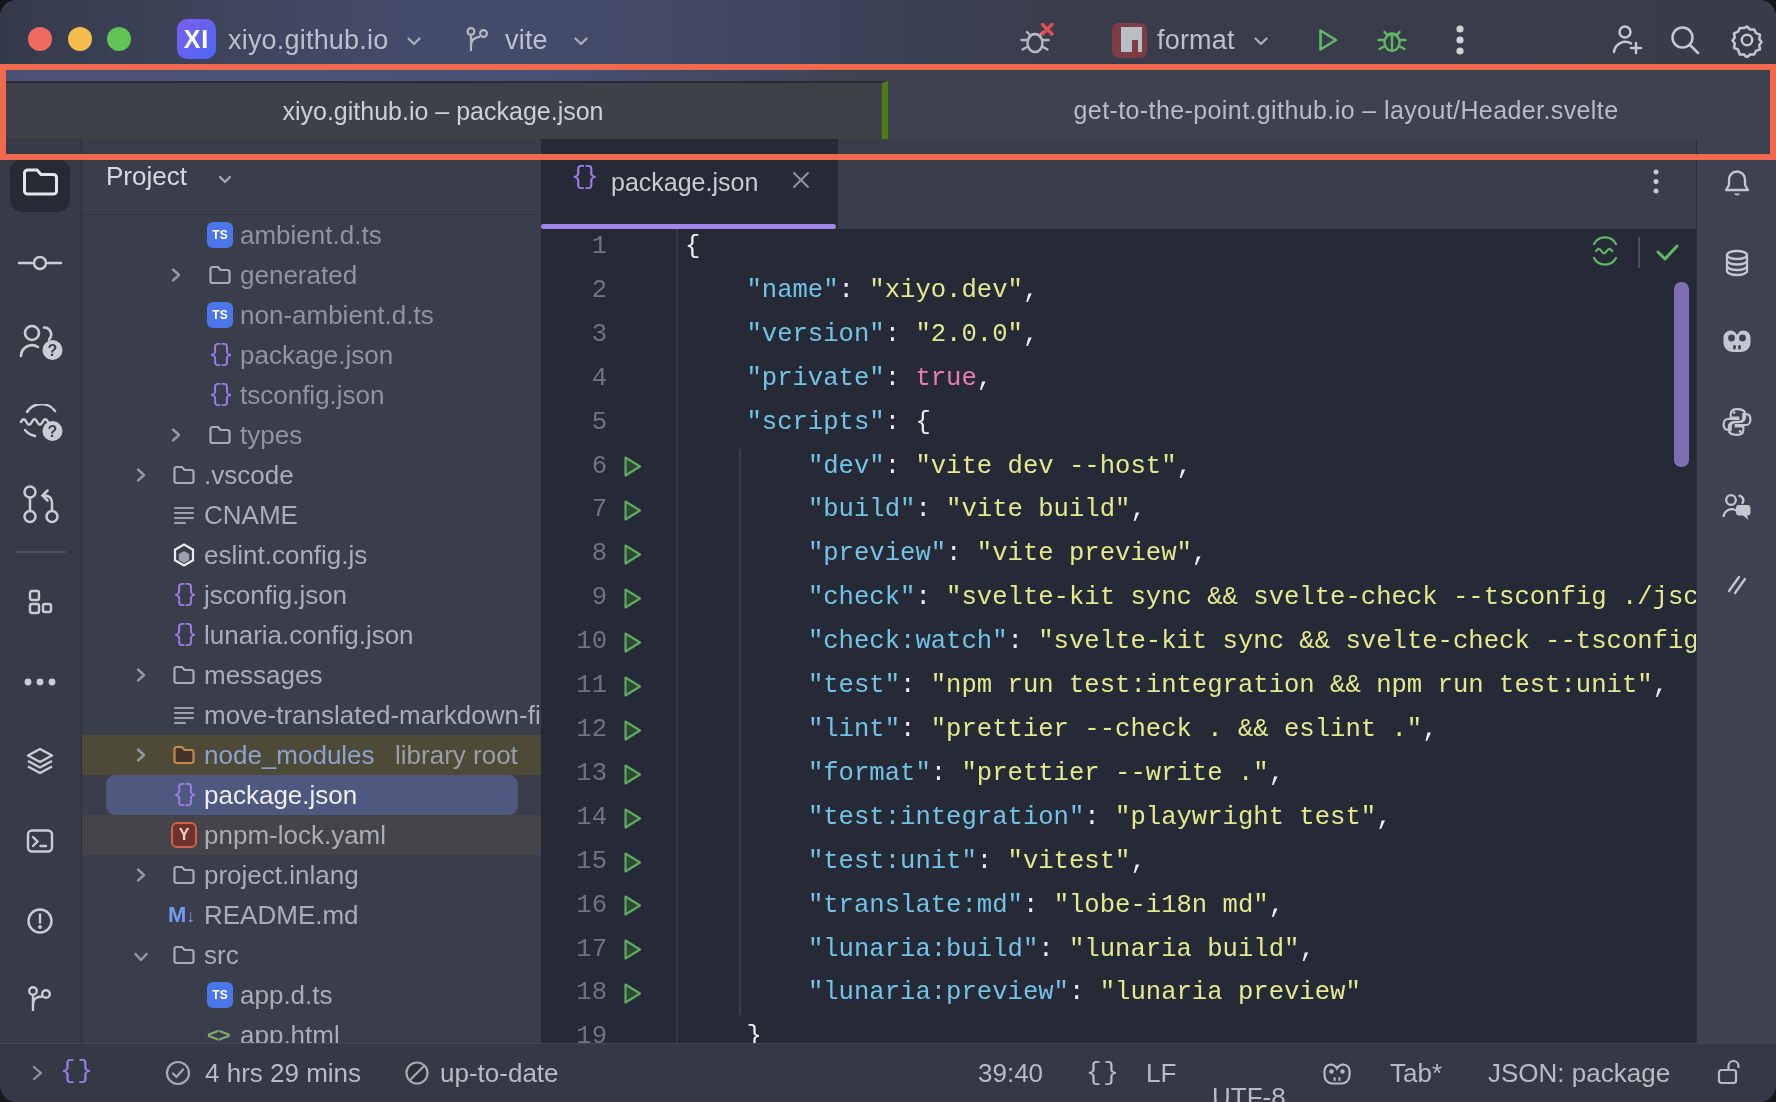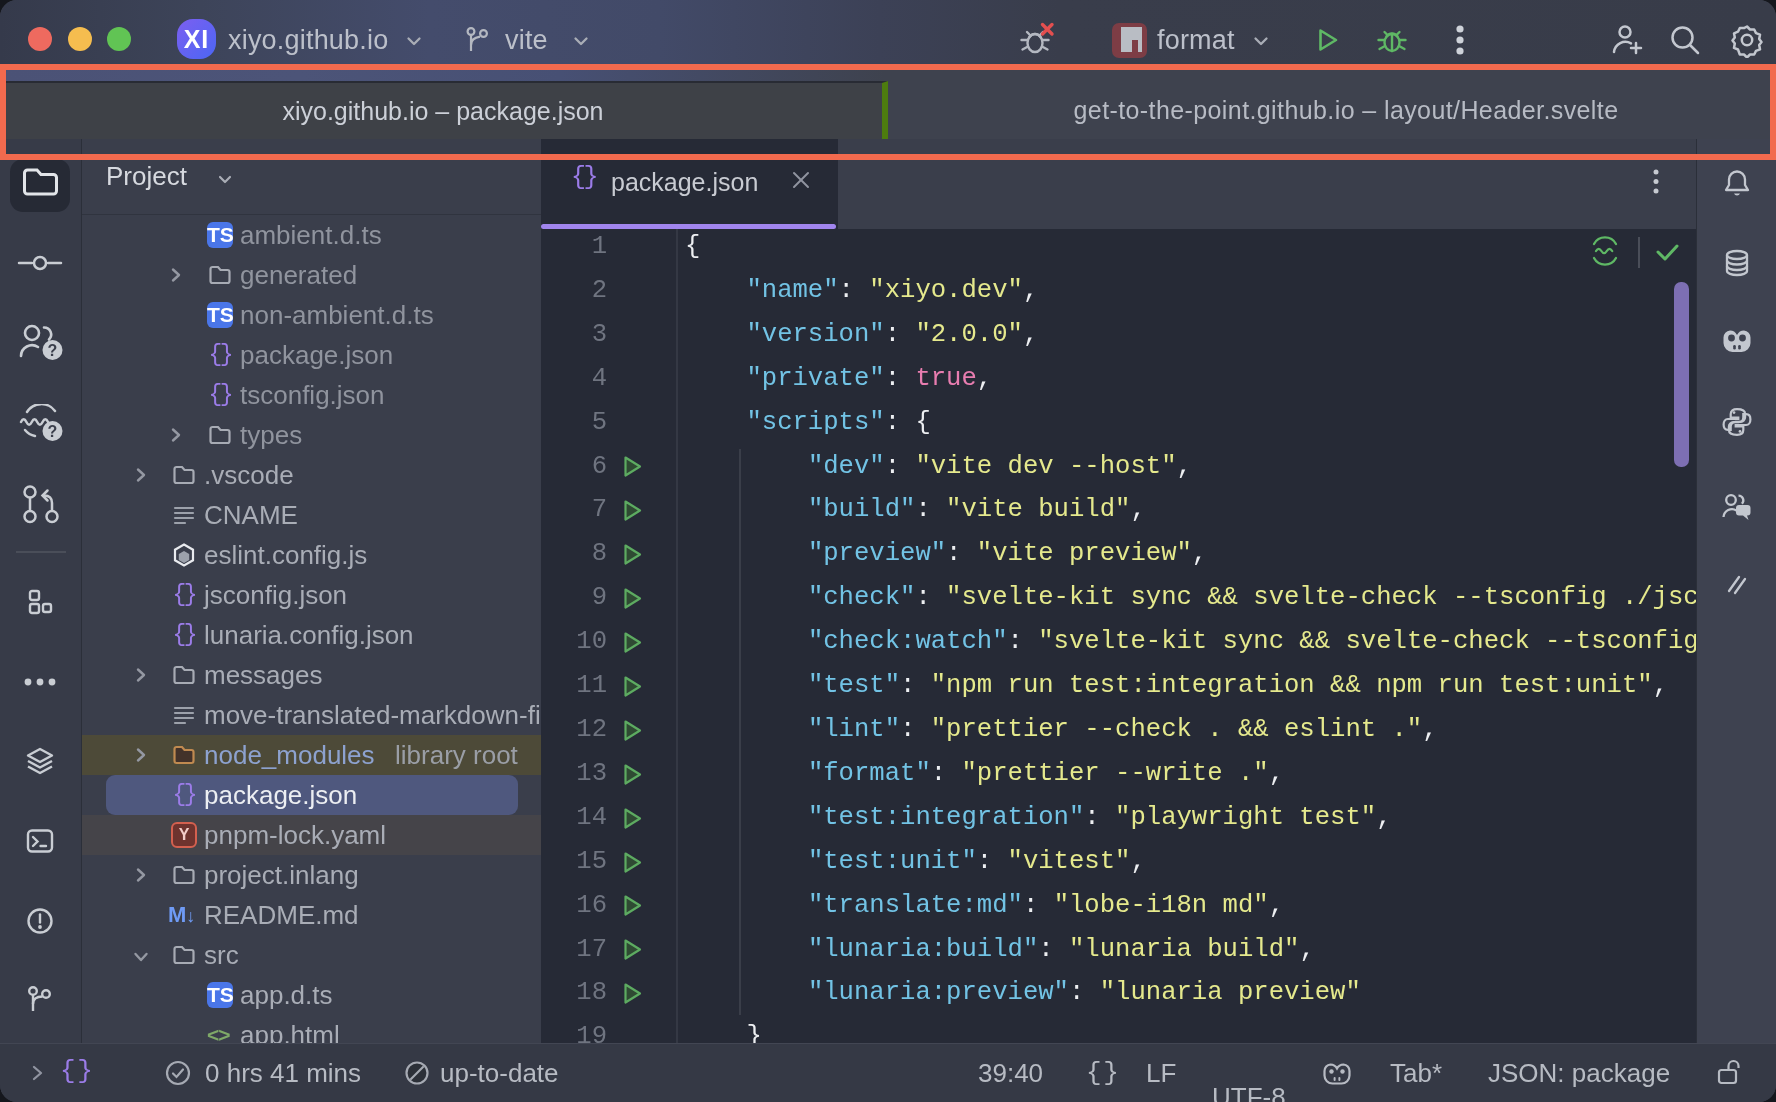--- a/index.html
+++ b/index.html
@@ -37,41 +37,41 @@
   .chev{position:absolute;top:9px;width:22px;height:22px;}
   .ficon{position:absolute;top:7px;width:26px;height:26px;}
   
   #tabstrip{position:absolute;left:0;top:0;width:1155px;height:90px;background:#3a3e4b;}
   #seltab{position:absolute;left:0;top:0;width:297px;height:90px;background:#262a36;}
   #tabunderline{position:absolute;left:0;top:85px;width:295px;height:5px;background:#a185ee;border-radius:3px;}
   pre{margin:0;font-family:"Liberation Mono",monospace;font-size:25.6px;line-height:43.9px;}
   #gutter{position:absolute;left:0;top:86px;width:66px;text-align:right;color:#6f7480;}
   #code{position:absolute;left:144px;top:86px;}
   .k{color:#72c3e5;} .s{color:#e5e98d;} .t{color:#e87db0;} .p{color:#edeff2;}
-  .ficon.ts{border-radius:6px;background:#4a76e9;color:#fff;font-size:21px;font-weight:bold;text-align:center;line-height:26px;}
+  .ficon.ts{border-radius:6px;background:#4a76e9;color:#fff;font-size:12px;font-weight:bold;text-align:center;line-height:26px;}
   .ficon.br{font-family:"Liberation Mono",monospace;font-size:23px;color:#9b7ce8;line-height:26px;text-align:center;top:7px;letter-spacing:-2px;}
   .ficon.md{color:#6f9bf5;font-weight:bold;font-size:22px;line-height:26px;}
   .ficon.ang{color:#7fa968;font-weight:bold;font-size:21px;line-height:26px;letter-spacing:-1px;}
   .fold{fill:none;stroke:#a7abb4;stroke-width:2.2;}
   .runtri{position:absolute;left:77px;width:27px;height:27px;}
   .tri{fill:#2f4a33;stroke:#5dab61;stroke-width:2.2;stroke-linejoin:round;}
   
   #statusbar{position:absolute;left:0;top:1043px;width:1776px;height:59px;background:#353945;border-top:1px solid #424653;}
   .sitem{position:absolute;top:0;height:58px;line-height:58px;font-size:26px;color:#b7bbc3;white-space:nowrap;}
 </style>
 </head>
 <body>
 <div id="stage">
  <div id="win">
 
   <div id="titlebar">
     <div class="light" style="left:28px;background:#ee6a5f;"></div>
     <div class="light" style="left:68px;background:#f5bd4f;"></div>
     <div class="light" style="left:107px;background:#61c454;"></div>
-    <div class="abs" style="left:177px;top:19px;width:39px;height:40px;border-radius:16px;background:linear-gradient(135deg,#7c5ff0,#4b66f5);color:#fff;font-weight:bold;font-size:25px;text-align:center;line-height:40px;letter-spacing:1px;">XI</div>
+    <div class="abs" style="left:177px;top:19px;width:39px;height:40px;border-radius:10px;background:linear-gradient(135deg,#7c5ff0,#4b66f5);color:#fff;font-weight:bold;font-size:25px;text-align:center;line-height:40px;letter-spacing:1px;">XI</div>
     <div class="ttext" style="left:228px;">xiyo.github.io</div>
     <svg class="abs" style="left:403px;top:30px" width="22" height="22" viewBox="0 0 22 22">
           <path d="M5.5 8.5 l5.5 5.5 5.5-5.5" stroke="#a9adb6" stroke-width="2.3" fill="none" stroke-linecap="round" stroke-linejoin="round"></path>
         </svg>
     <svg class="abs" style="left:463px;top:26px" width="28" height="28" viewBox="0 0 28 28">
           <g stroke="#b4b8c1" stroke-width="2.2" fill="none">
             <circle cx="8" cy="5.5" r="3.4"></circle>
             <circle cx="20.5" cy="7.5" r="3.4"></circle>
             <line x1="8" y1="9" x2="8" y2="25"></line>
             <path d="M8 19 q0-7 9-8.3"></path>
@@ -563,21 +563,21 @@
             <path d="M10 15.5 l3.5 3.5 6.5-7.5"></path>
           </g>
         </svg>
     <svg class="abs" style="left:403px;top:15px" width="28" height="28" viewBox="0 0 28 28">
           <circle cx="14" cy="14" r="11.5" fill="#2c3038"></circle>
           <g stroke="#a6aab3" stroke-width="2.2" fill="none" stroke-linecap="round">
             <circle cx="14" cy="14" r="10.5"></circle>
             <line x1="8" y1="20" x2="20" y2="8"></line>
           </g>
         </svg>
-    <div class="sitem" style="left:205px;">0 hrs 41 mins</div>
+    <div class="sitem" style="left:205px;">4 hrs 29 mins</div>
     <div class="sitem" style="left:440px;">up-to-date</div>
     <div class="sitem" style="left:607px;margin-top:45px;">Blame: XIYO 9/29/24, 00:44</div>
     <div class="sitem" style="left:978px;">39:40</div>
     <div class="sitem" style="left:1086px;font-family:'Liberation Mono',monospace;">{ }</div>
     <div class="sitem" style="left:1146px;">LF</div>
     <div class="sitem" style="left:1212px;margin-top:24px;">UTF-8</div>
     <div class="sitem" style="left:1390px;">Tab*</div>
     <div class="sitem" style="left:1488px;">JSON: package</div>
     <svg class="abs" style="left:1321px;top:13px" width="32" height="32" viewBox="0 0 32 32">
           <path d="M9.5 7.5 a7.5 7.5 0 0 1 6.5 4 A7.5 7.5 0 0 1 22.5 7.5 a6.5 6.5 0 0 1 6 6.5 v4.5 a8 8 0 0 1-8 8 h-9 a8 8 0 0 1-8-8 V14 a6.5 6.5 0 0 1 6-6.5 z" fill="none" stroke="#b7bbc3" stroke-width="2.2"></path>

